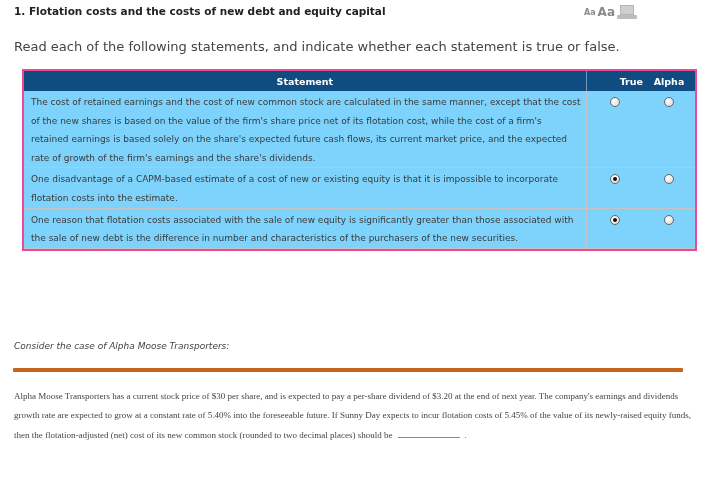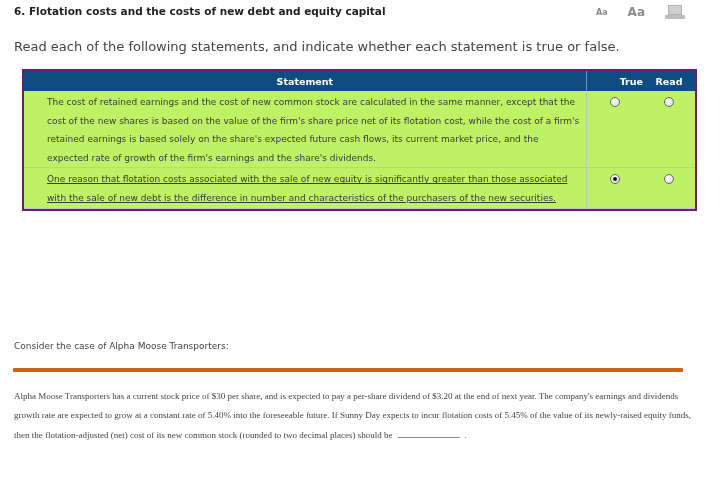--- a/index.html
+++ b/index.html
@@ -4,22 +4,22 @@
 <style>
   * { box-sizing: border-box; margin: 0; padding: 0; }
   html, body { width: 720px; height: 498px; background: #ffffff; overflow: hidden; }
   body { font-family: "DejaVu Sans", sans-serif; color: #333333; position: relative; }
 
   .question-title {
     position: absolute; left: 14px; top: 5px;
     font-size: 10.5px; font-weight: bold; color: #222222;
   }
   .tools {
-    position: absolute; left: 596px; top: 4px; height: 16px;
-    display: flex; align-items: center; gap: 20px;
+    position: absolute; left: 584px; top: 4px; height: 16px;
+    display: flex; align-items: center; gap: 2px;
   }
   .font-small { font-size: 8px; color: #8a8a8a; font-weight: bold; cursor: pointer; }
   .font-large { font-size: 12px; color: #8a8a8a; font-weight: bold; cursor: pointer; }
   .print-icon {
     width: 20px; height: 14px; position: relative; cursor: pointer;
   }
   .print-icon .screen {
     position: absolute; left: 3px; top: 0; width: 14px; height: 10px;
     background: #cfcfcf; border: 1px solid #b5b5b5;
   }
@@ -28,97 +28,106 @@
     background: #bdbdbd; border-radius: 1px;
   }
 
   .instructions {
     position: absolute; left: 14px; top: 39px;
     font-size: 13px; color: #444444;
   }
 
   .tf-table {
     position: absolute; left: 22px; top: 69px; width: 675px;
-    border: 2px solid #701a75; background: #bef264;
+    border: 2px solid #ec4899; background: #7dd3fc;
   }
   .tf-table table { width: 100%; border-collapse: collapse; }
   .tf-table th {
     background: #0f4c81; color: #ffffff; font-size: 9.5px; font-weight: bold;
     height: 20px; text-align: center; padding: 0;
   }
   .tf-table th.col-true { width: 48px; border-left: 1px solid #6f95b5; padding-left: 33px; }
   .tf-table th.col-false { width: 52px; }
   .tf-table td {
     font-size: 9px; line-height: 18.6px; color: #3a3a3a;
-    vertical-align: top; padding: 2px 4px 0 23px;
+    vertical-align: top; padding: 2px 4px 0 7px;
     border-bottom: 1px solid #c4c4c4;
   }
   .tf-table td.radio-cell {
     text-align: center; padding: 4px 0 0 0;
   }
   .tf-table td.radio-cell.true-cell { border-left: 1px solid #c4c4c4; }
-  .tf-table tr:last-child td { border-bottom: 1px solid #c4c4c4; text-decoration: underline; }
+  .tf-table tr:last-child td { border-bottom: 1px solid #c4c4c4; }
 
   .radio {
     display: inline-block; width: 10px; height: 10px; border-radius: 50%;
     border: 1px solid #666666; background: radial-gradient(circle at 35% 35%, #ffffff, #d6d6d6);
     position: relative; cursor: pointer;
   }
   .radio.checked::after {
     content: ""; position: absolute; left: 2px; top: 2px; width: 4px; height: 4px;
     border-radius: 50%; background: #111111;
   }
 
   .consider {
     position: absolute; left: 14px; top: 341px;
-    font-size: 9px; color: #444444;
+    font-size: 9px; color: #444444; font-style: italic;
   }
   .orange-rule {
     position: absolute; left: 13px; top: 368px; width: 670px; height: 4px;
     background: #c8641e; border-radius: 1px;
   }
   .problem {
     position: absolute; left: 14px; top: 387px; width: 680px;
     font-size: 9px; line-height: 19.3px; color: #444444; font-family: Liberation Serif, serif;
   }
   .answer-blank {
     display: inline-block; width: 62px; border-bottom: 1px solid #888888;
     height: 10px; vertical-align: baseline; margin: 0 4px 0 6px; cursor: text;
   }
 </style>
 </head>
 <body>
 
-<div class="question-title">6.  Flotation costs and the costs of new debt and equity capital</div>
+<div class="question-title">1.  Flotation costs and the costs of new debt and equity capital</div>
 
 <div class="tools">
   <span class="font-small">Aa</span>
   <span class="font-large">Aa</span>
   <span class="print-icon">
     <span class="screen"></span>
       <span class="base"></span>
   </span>
 </div>
 
 <div class="instructions">Read each of the following statements, and indicate whether each statement is true or false.</div>
 
 <div class="tf-table">
   <table>
     <thead>
       <tr>
         <th>Statement</th>
         <th class="col-true">True</th>
-        <th class="col-false">Read</th>
+        <th class="col-false">Alpha</th>
       </tr>
     </thead>
     <tbody>
       <tr>
         <td>The cost of retained earnings and the cost of new common stock are calculated in the same manner, except that the cost of the new shares is based on the value of the firm's share price net of its flotation cost, while the cost of a firm's retained earnings is based solely on the share's expected future cash flows, its current market price, and the expected rate of growth of the firm's earnings and the share's dividends.</td>
         <td class="radio-cell true-cell">
           <span class="radio"></span>
+        </td>
+        <td class="radio-cell">
+          <span class="radio"></span>
+        </td>
+      </tr>
+      <tr>
+        <td>One disadvantage of a CAPM-based estimate of a cost of new or existing equity is that it is impossible to incorporate flotation costs into the estimate.</td>
+        <td class="radio-cell true-cell">
+          <span class="radio checked"></span>
         </td>
         <td class="radio-cell">
           <span class="radio"></span>
         </td>
       </tr>
       <tr>
         <td>One reason that flotation costs associated with the sale of new equity is significantly greater than those associated with the sale of new debt is the difference in number and characteristics of the purchasers of the new securities.</td>
         <td class="radio-cell true-cell">
           <span class="radio checked"></span>
         </td>

